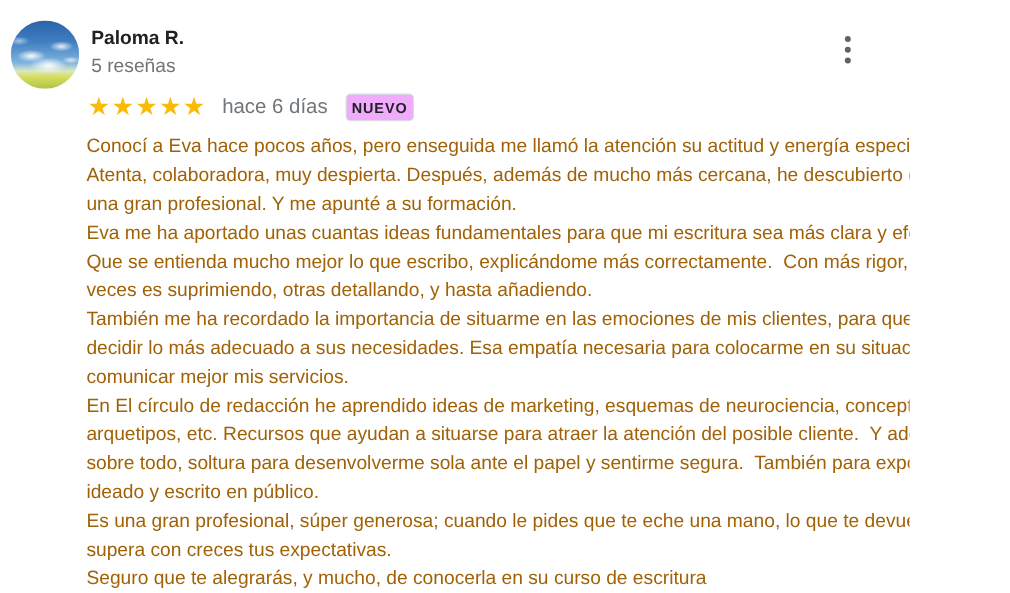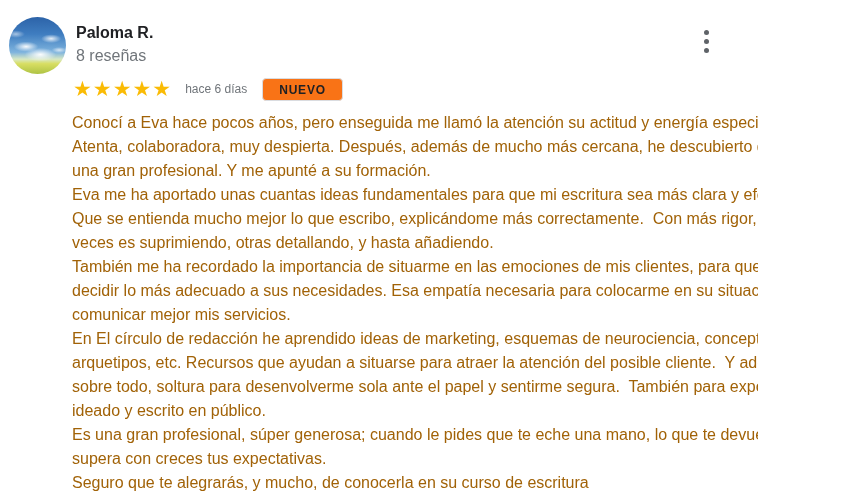--- a/index.html
+++ b/index.html
@@ -82,33 +82,33 @@
   }
   .stars {
     color: #FABB05;
     font-size: 21px;
     line-height: 1;
     letter-spacing: 1px;
     font-family: "DejaVu Sans", sans-serif;
   }
   .time-ago {
     margin-left: 13px;
-    font-size: 12px;
+    font-size: 17px;
     color: #70757a;
   }
   .new-badge {
     margin-left: 15px;
     border: 1px solid #dadce0;
     border-radius: 4px;
-    padding: 4px 16px 3px;
+    padding: 4px 4px 3px;
     font-size: 12px;
     font-weight: 700;
     letter-spacing: 0.8px;
     color: #202124;
-    background: #f97316;
+    background: #f0abfc;
   }
   .review-text {
     position: absolute;
     left: 72px;
     top: 111px;
     width: 753px;
     font-size: 16px;
     line-height: 24px;
     color: #a16207;
     white-space: pre-wrap;
@@ -116,21 +116,21 @@
 </style>
 </head>
 <body>
 
 <div class="review-card">
 
   <div class="avatar" role="img" aria-label="Reviewer avatar"></div>
 
   <div class="author">Paloma R.</div>
 
-  <div class="review-count">8 reseñas</div>
+  <div class="review-count">5 reseñas</div>
 
   <button class="more-btn" aria-label="Más opciones">
     <span style="display:contents">
       <span class="dot"></span>
       <span class="dot"></span>
       <span class="dot"></span>
     </span>
   </button>
 
   <div class="rating-row">

